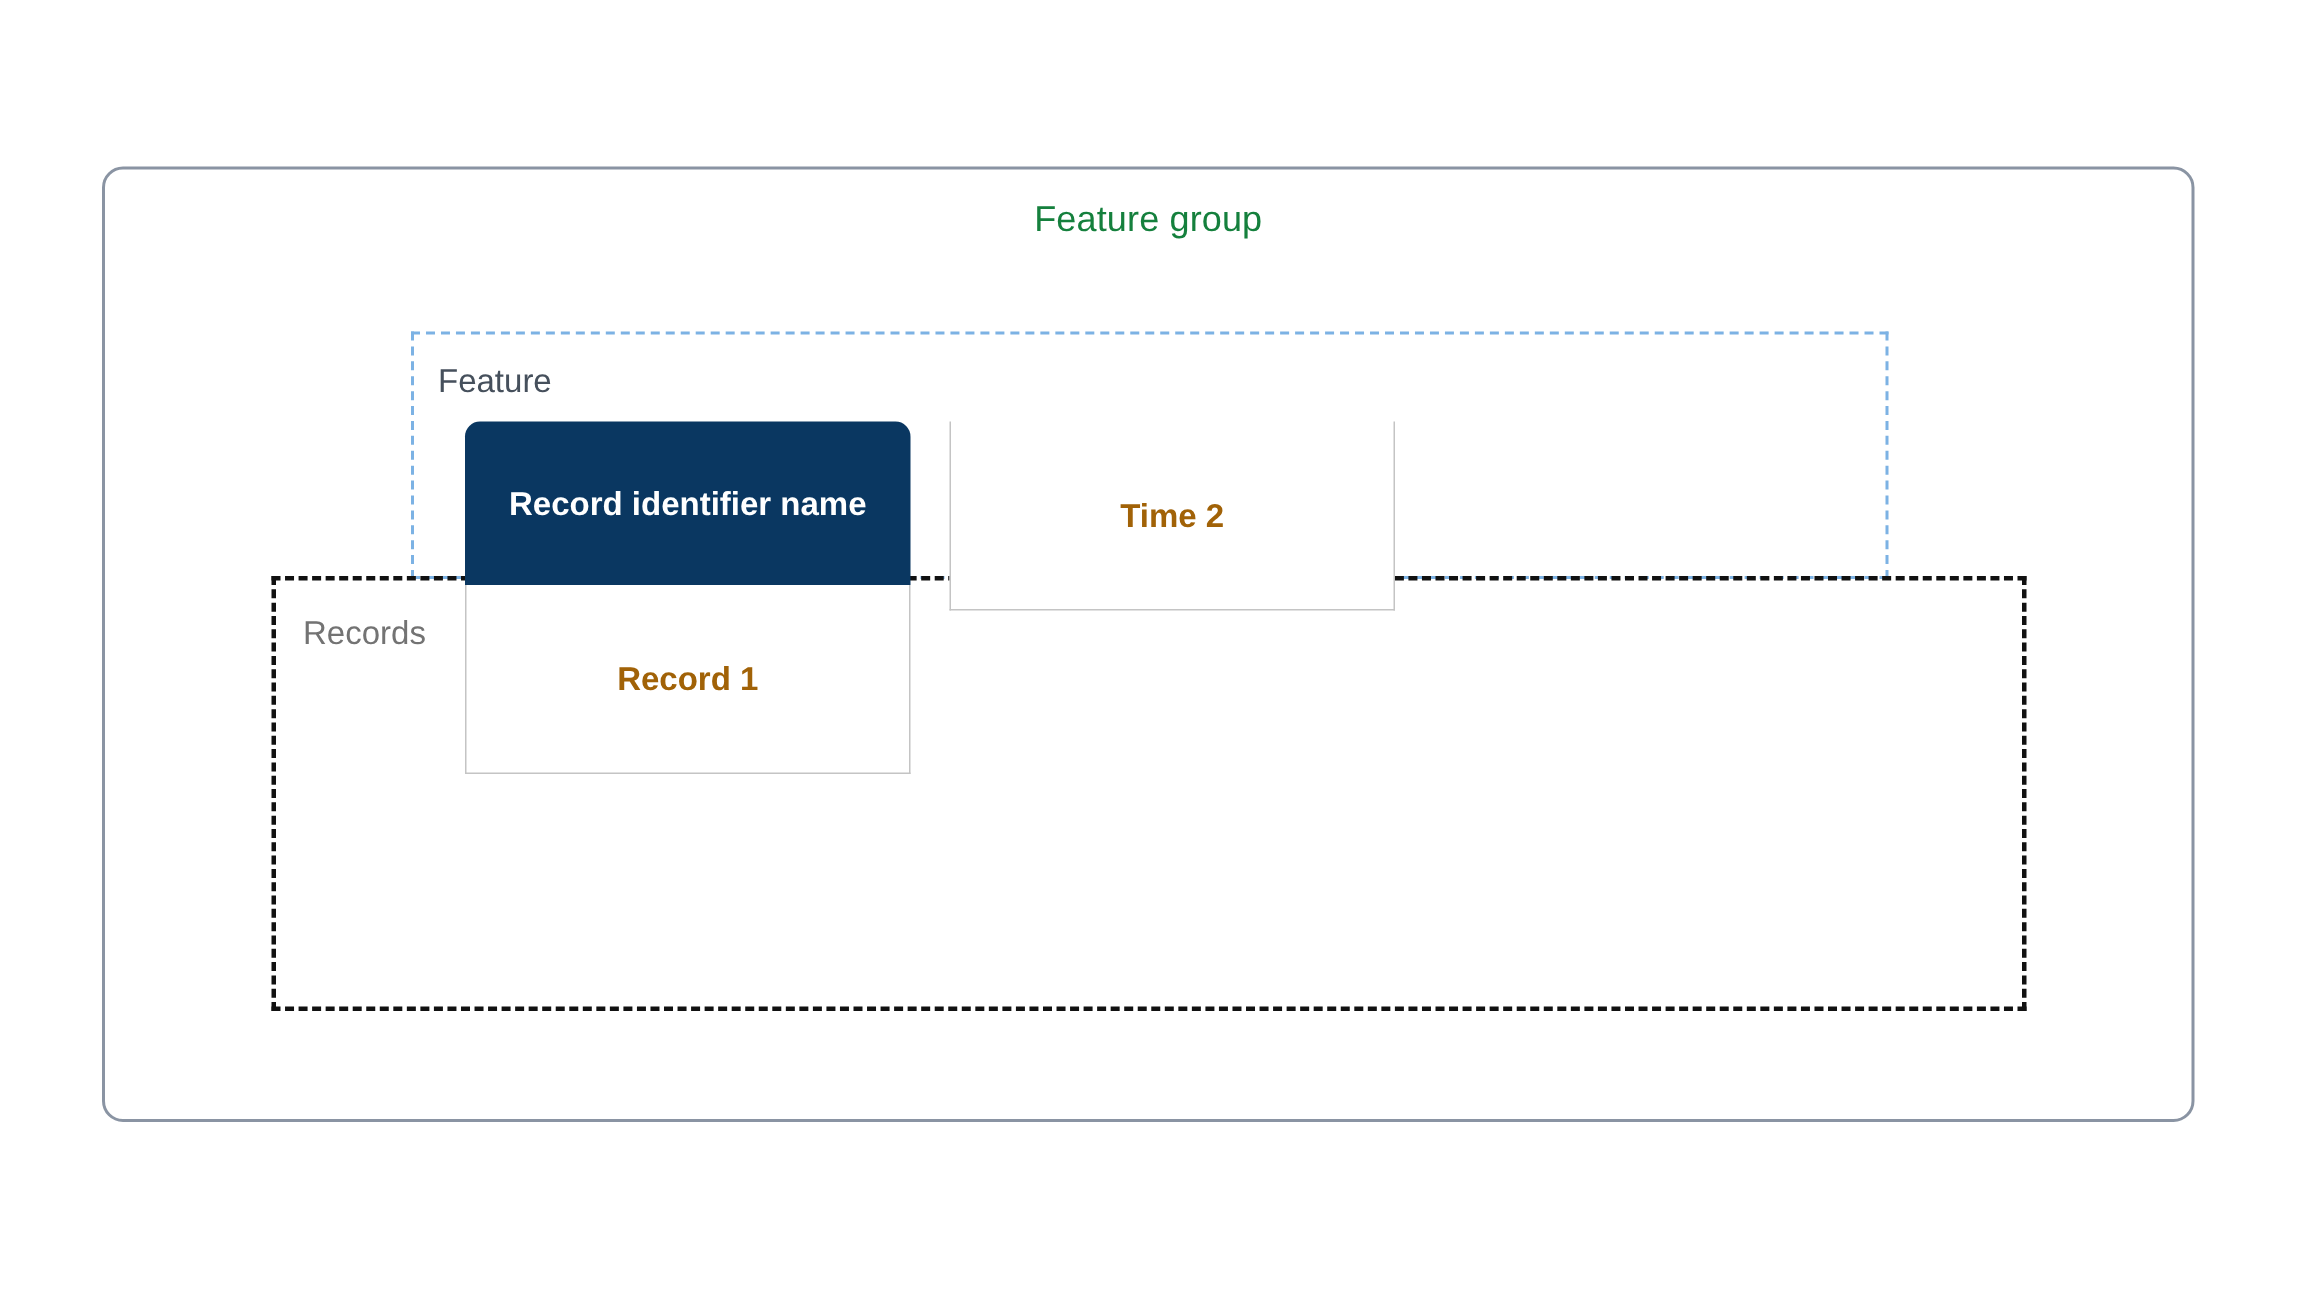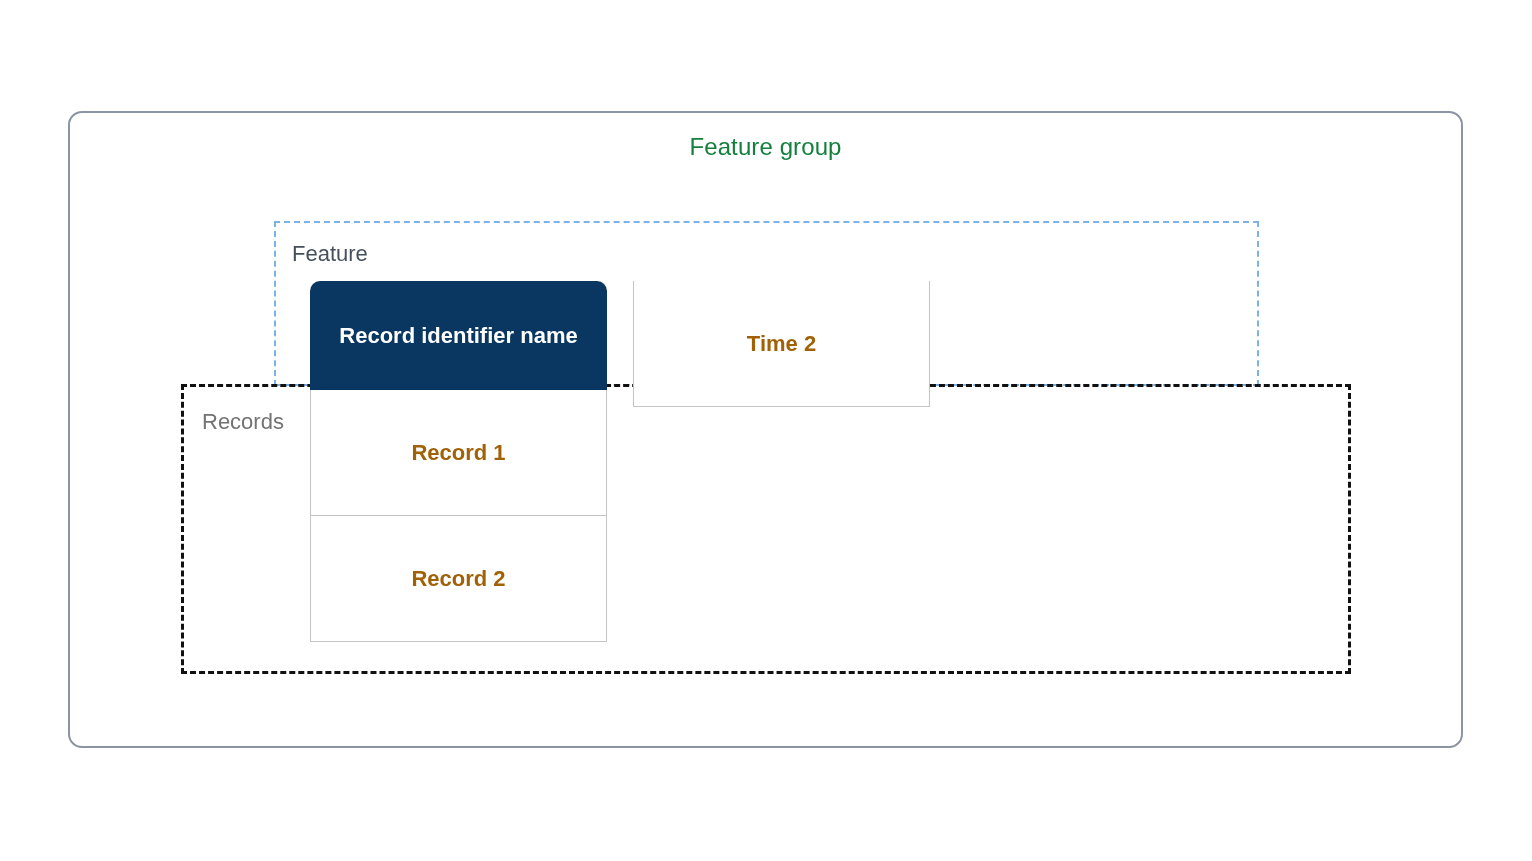--- a/index.html
+++ b/index.html
@@ -143,21 +143,20 @@
 <div id="features-label">Feature</div>
 
 <div id="records-box"></div>
 <div id="records-label">Records</div>
 
 <div id="feature-table">
 
   <div class="table-column">
     <div class="col-header">Record identifier name</div>
     <div class="col-cell">Record 1</div>
-    <div class="col-cell">Record 2</div>
   </div>
 
 
   <div class="table-column">
     <div class="col-cell">Time 2</div>
   </div>
 
 </div>
 
 </body></html>

